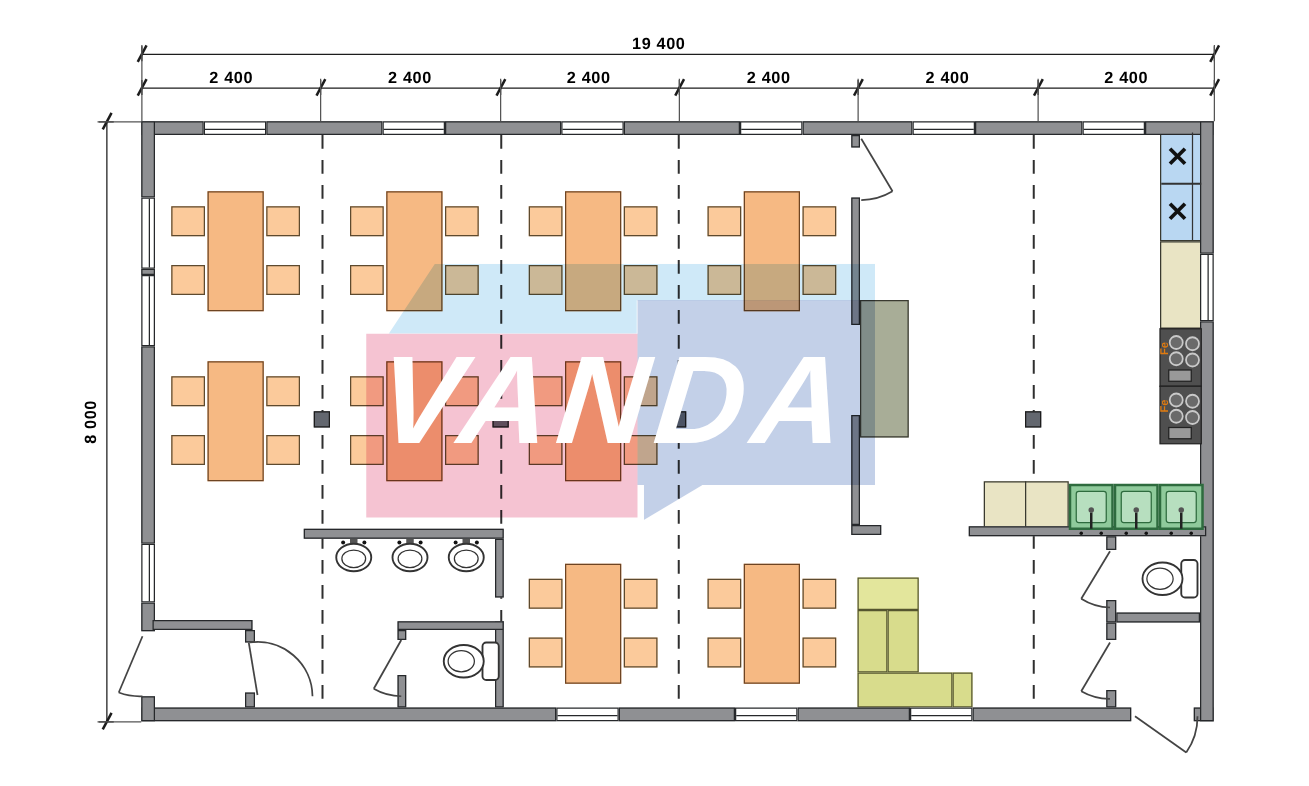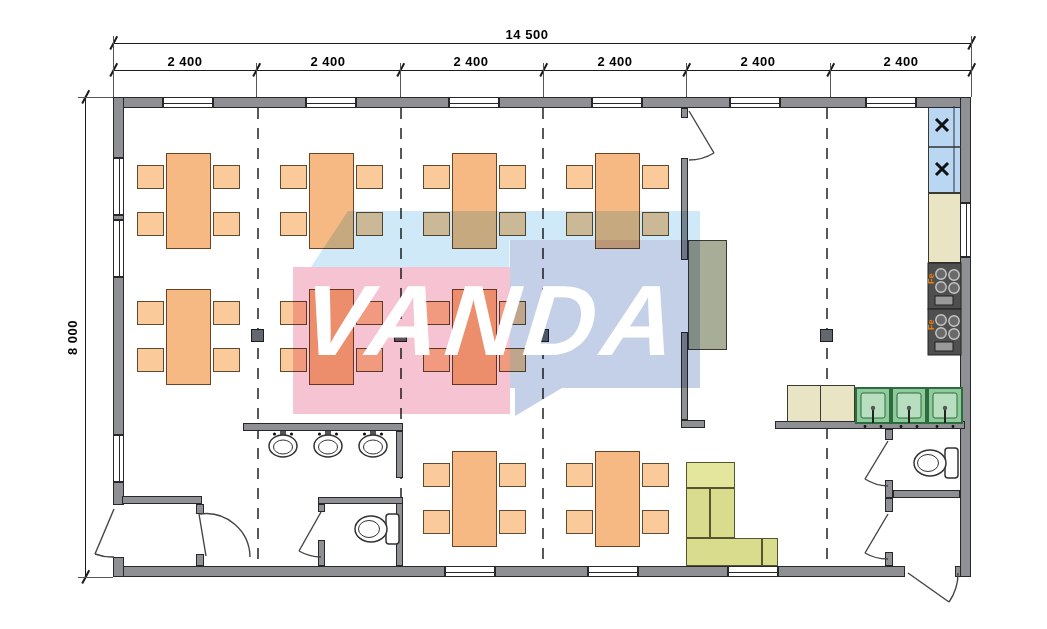--- a/index.html
+++ b/index.html
@@ -39,21 +39,21 @@
 </style>
 </head>
 <body>
 
 <div id="stage">
 
   <div class="abs dimline" style="left:113px;top:43px;width:858px;height:1px;"></div>
   <div class="abs dimline" style="left:113px;top:70px;width:858px;height:1px;"></div>
   <div class="abs dimline" style="left:85px;top:97px;width:1px;height:480px;"></div>
 
-  <div class="abs dimlabel" style="left:477px;top:27px;width:100px;">14 500</div>
+  <div class="abs dimlabel" style="left:477px;top:27px;width:100px;">19 400</div>
   <div class="abs dimlabel" style="left:145px;top:54px;width:80px;">2 400</div>
   <div class="abs dimlabel" style="left:288px;top:54px;width:80px;">2 400</div>
   <div class="abs dimlabel" style="left:431px;top:54px;width:80px;">2 400</div>
   <div class="abs dimlabel" style="left:575px;top:54px;width:80px;">2 400</div>
   <div class="abs dimlabel" style="left:718px;top:54px;width:80px;">2 400</div>
   <div class="abs dimlabel" style="left:861px;top:54px;width:80px;">2 400</div>
   <div class="abs dimlabel" style="left:42px;top:330px;width:60px;transform:rotate(-90deg);">8 000</div>
 
   <div class="abs wm wm-band"></div>
   <div class="abs wm wm-pink"></div>

